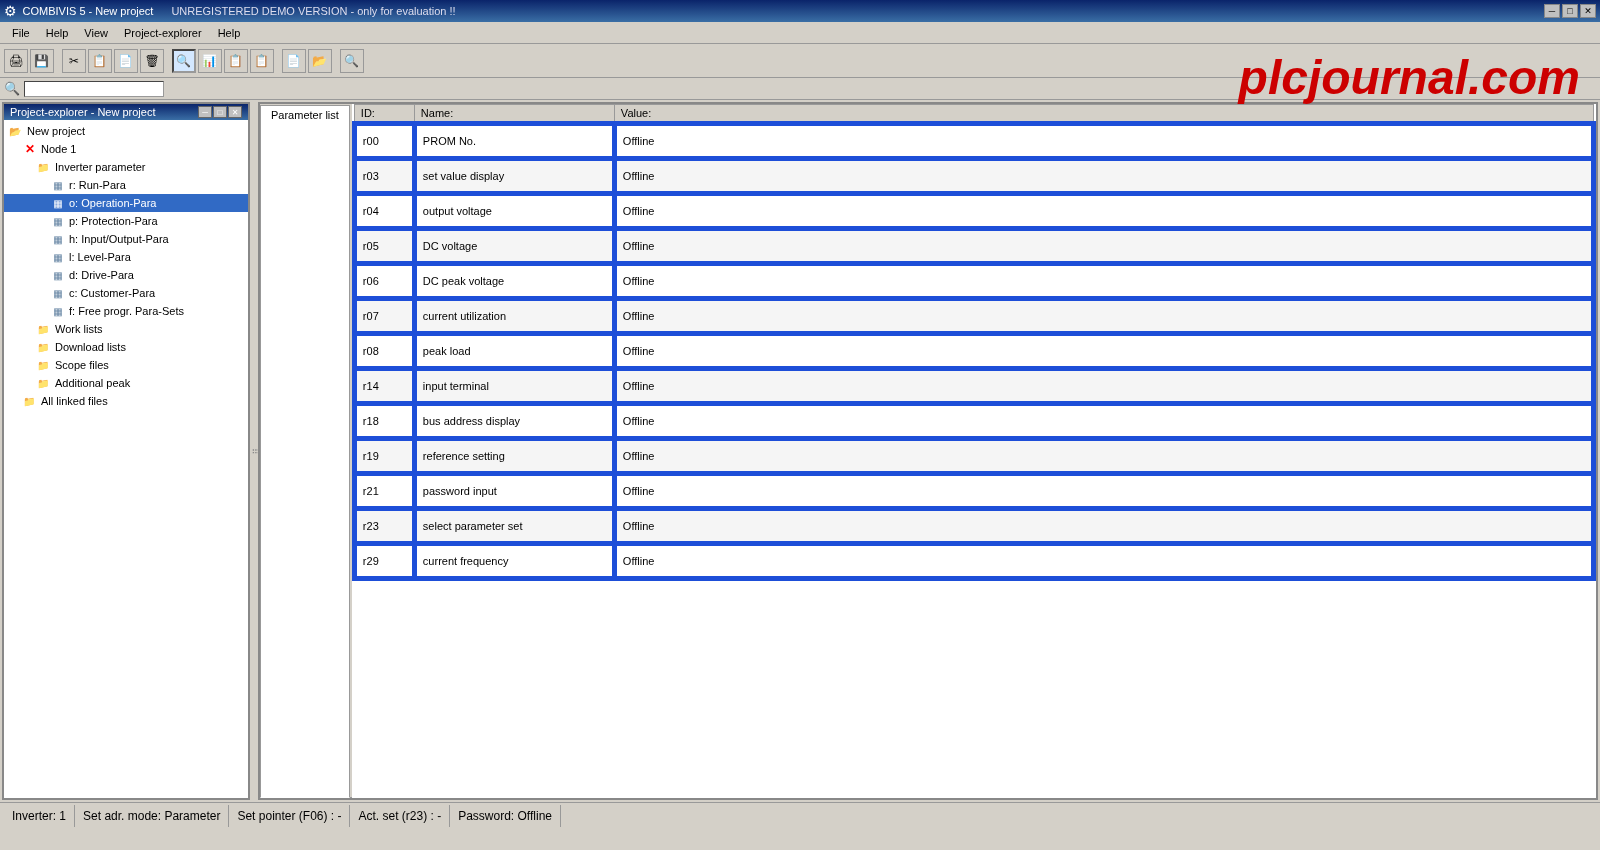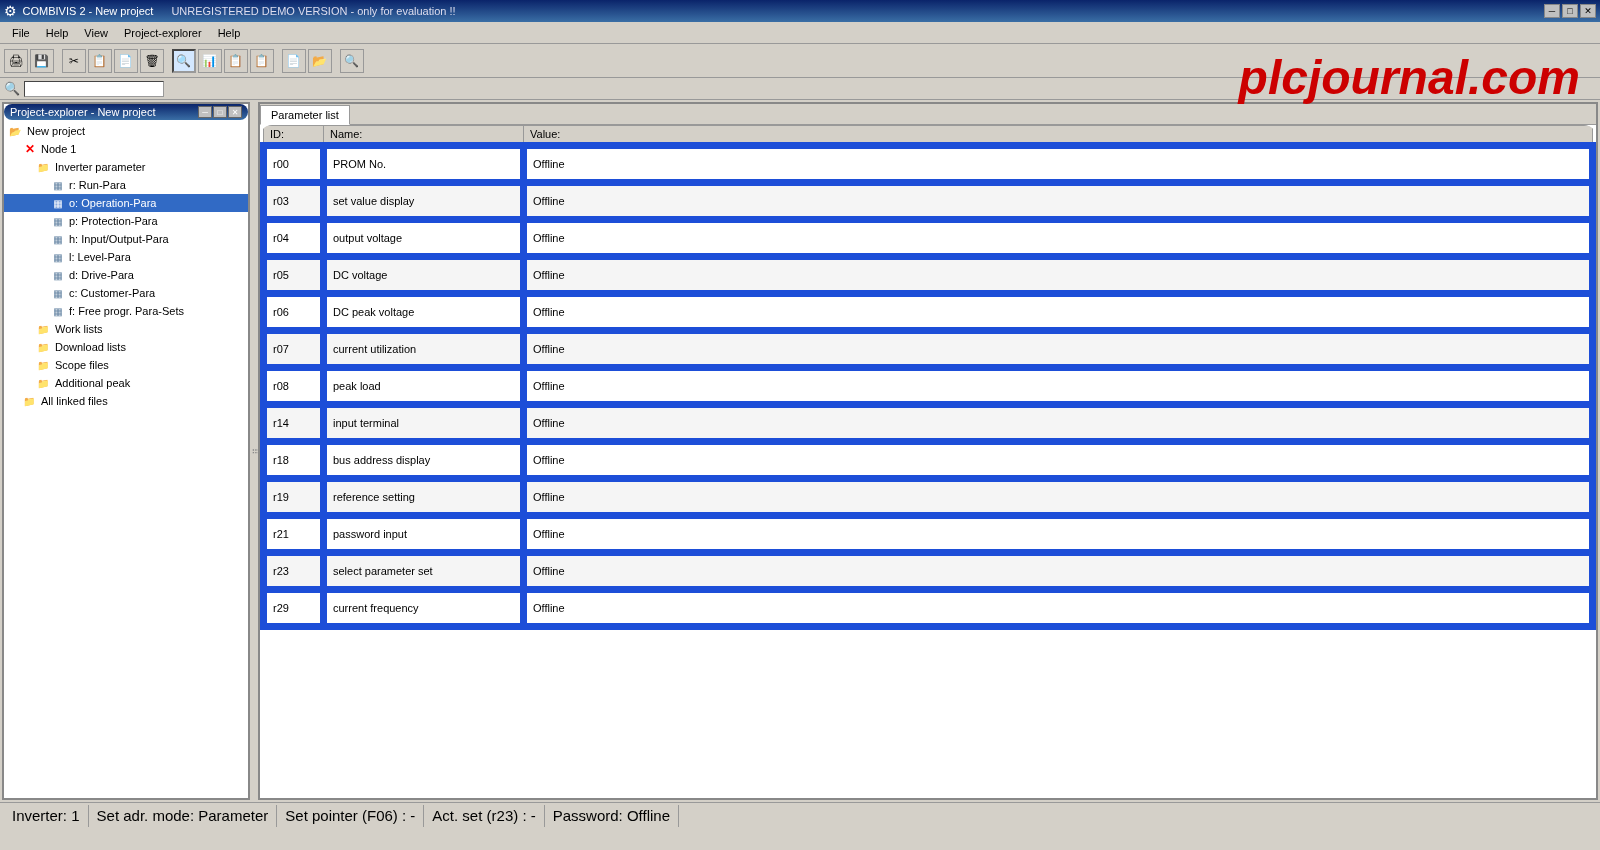--- a/index.html
+++ b/index.html
@@ -96,21 +96,20 @@
       flex-direction: column;
     }
     #project-explorer-title {
       background: linear-gradient(to bottom, #0a246a, #3a6ea5);
       color: white;
       padding: 2px 6px;
       font-size: 11px;
       display: flex;
       align-items: center;
       justify-content: space-between;
-      border-radius: 8px;
     }
     #project-explorer-title-btns { display: flex; gap: 1px; }
     .pe-btn { width: 14px; height: 12px; background: #c0c0c0; border: 1px solid #666; font-size: 8px; display: flex; align-items: center; justify-content: center; cursor: pointer; }
 
     #tree-area { flex: 1; overflow: auto; padding: 2px 0; }
     .tree-item {
       display: flex;
       align-items: center;
       padding: 1px 2px;
       cursor: pointer;
@@ -125,52 +124,52 @@
     .tree-icon { width: 16px; height: 16px; margin-right: 3px; display: inline-flex; align-items: center; justify-content: center; font-size: 10px; }
     .red-x { color: red; font-weight: bold; font-size: 12px; }
 
     
     #param-panel {
       flex: 1;
       background: white;
       border: 2px solid #888;
       margin: 2px 2px 2px 0;
       display: flex;
-      flex-direction: column;
+      flex-direction: row;
     }
     #param-tabs {
       display: flex;
       background: #d4d0c8;
       border-bottom: 1px solid #999;
     }
     .param-tab {
       padding: 3px 10px;
       font-size: 11px;
       cursor: pointer;
       border: 1px solid #999;
       border-bottom: none;
       background: #d4d0c8;
       margin-right: 2px;
       position: relative;
       top: 1px;
     }
     .param-tab.active { background: white; border-bottom: 1px solid white; }
 
-    #param-table { flex: 1; overflow: auto; border-radius: 12px; }
+    #param-table { flex: 1; overflow: auto; }
     table { width: 100%; border-collapse: collapse; font-size: 11px; }
     thead tr { background: #d4d0c8; }
     th {
       border: 1px solid #999;
       padding: 2px 6px;
       text-align: left;
       font-weight: normal;
       background: #d4d0c8;
     }
     td {
-      border: 7px solid #1d4ed8;
+      border: 5px solid #1d4ed8;
       padding: 9px 6px;
     }
     tr:nth-child(even) td { background: #f5f5f5; }
 
     
     #resize-handle {
       width: 6px;
       background: #d4d0c8;
       cursor: ew-resize;
       display: flex;
@@ -179,38 +178,38 @@
     }
 
     
     #status-bar {
       background: #d4d0c8;
       height: 26px;
       border-top: 1px solid #999;
       display: flex;
       align-items: center;
       padding: 0 4px;
-      font-size: 15px;
+      font-size: 12px;
       gap: 0;
     }
     .status-section {
       padding: 2px 8px;
       border-right: 1px solid #999;
       height: 22px;
       display: flex;
       align-items: center;
     }
   </style>
 </head>
 <body>
 
 <div id="title-bar">
   <div id="title-bar-left">
     <span style="font-size:14px;">⚙</span>
-    <span>COMBIVIS 2 - New project</span>
+    <span>COMBIVIS 5 - New project</span>
     <span style="margin-left:12px; font-size:11px; color:#dde;">UNREGISTERED DEMO VERSION - only for evaluation !!</span>
   </div>
   <div id="title-bar-buttons">
     <div class="win-btn">─</div>
     <div class="win-btn">□</div>
     <div class="win-btn">✕</div>
   </div>
 </div>
 
 <div id="menu-bar">

